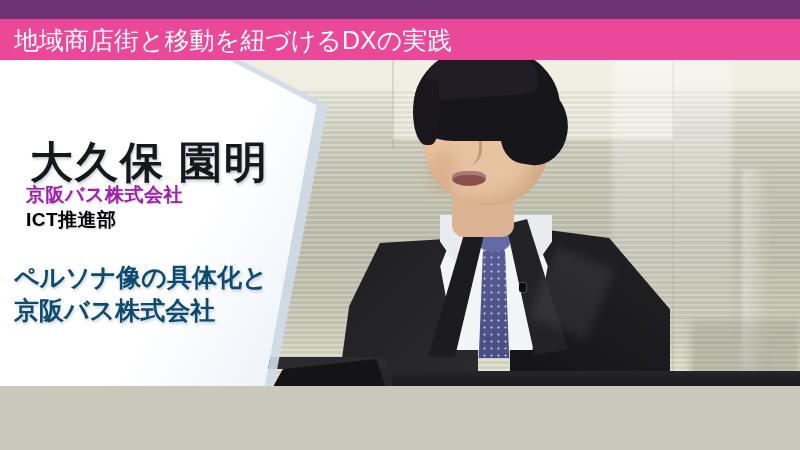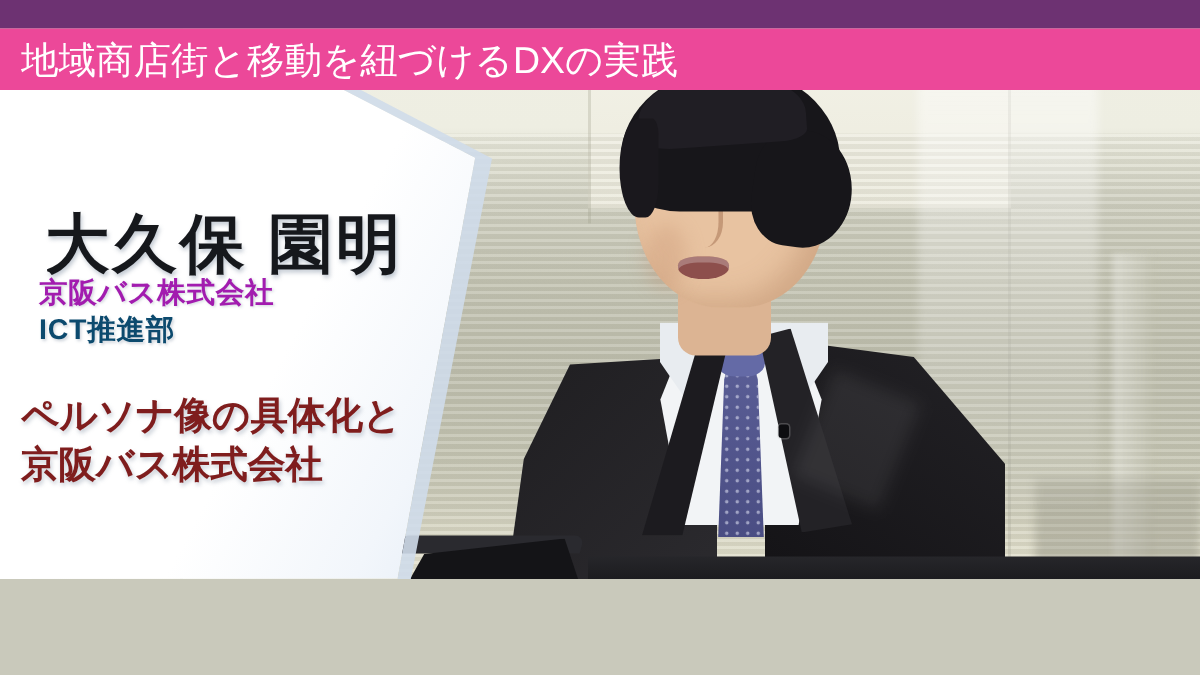--- a/index.html
+++ b/index.html
@@ -224,27 +224,27 @@
     text-shadow:1px 2px 3px rgba(120,135,155,.45);
   }
   .company {
     position:absolute; left:26px; top:163px;
     font-size:19px; font-weight:bold; color:#a21caf;
     letter-spacing:.5px; white-space:nowrap;
     text-shadow:1px 1px 2px rgba(120,135,155,.35);
   }
   .dept {
     position:absolute; left:26px; top:188px;
-    font-size:19px; font-weight:bold; color:#0c4a6e;
+    font-size:19px; font-weight:bold; color:#000000;
     letter-spacing:.5px; white-space:nowrap;
     text-shadow:1px 1px 2px rgba(120,135,155,.35);
   }
   .topic {
     position:absolute; left:14px; top:242px;
-    font-size:25px; font-weight:bold; color:#7f1d1d;
+    font-size:25px; font-weight:bold; color:#0c4a6e;
     line-height:33px; letter-spacing:0px;
     text-shadow:1px 2px 3px rgba(120,135,155,.40);
   }
   .topic div { white-space:nowrap; }
 
   
   .topbar-accent {
     position:absolute; left:0; top:0; width:800px; height:19px;
     background:#6d3272;
   }

